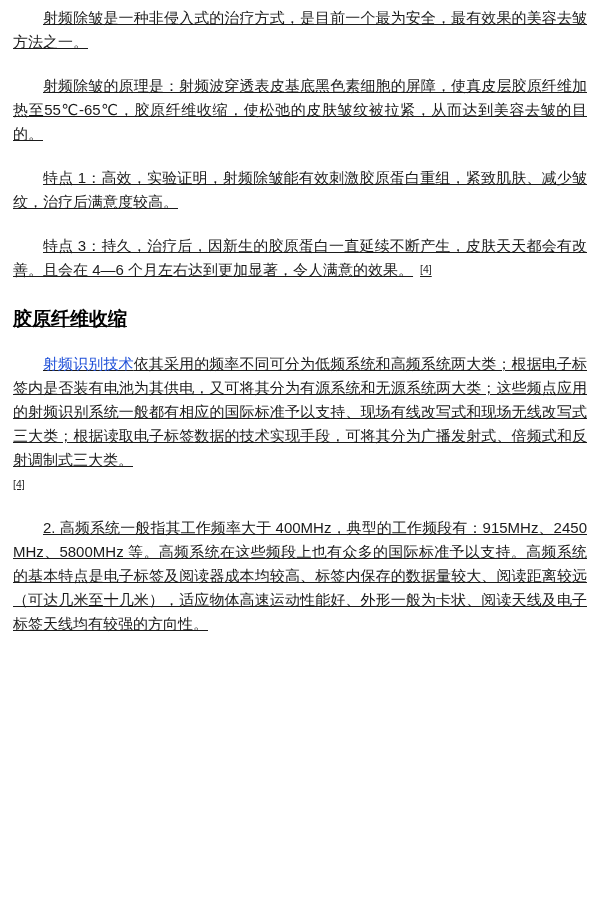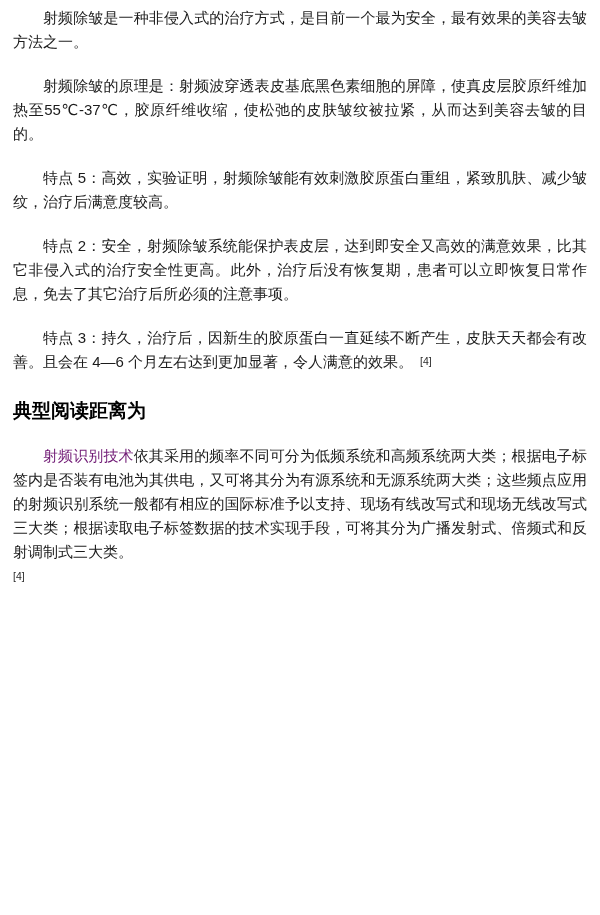--- a/index.html
+++ b/index.html
@@ -9,41 +9,42 @@
     }
     body {
       width: 600px;
       height: 915px;
       overflow: hidden;
       font-family: "Liberation Sans", "DejaVu Sans", sans-serif;
       color: #1b1b1b;
     }
     .page {
       padding: 6px 13px 0 13px;
+      text-decoration: underline;
     }
     .para {
       font-size: 15px;
       line-height: 24px;
       text-align: justify;
       text-indent: 2em;
       margin: 0 0 20px 0;
       word-break: break-all;
     }
     .para.no-gap {
       margin-bottom: 0;
     }
     .section-heading {
       font-size: 19px;
       font-weight: bold;
       color: #000000;
       margin: 24px 0 20px 0;
       line-height: 26px;
     }
     .link {
-      color: #701a75;
+      color: #1d4ed8;
       text-decoration: none;
       cursor: pointer;
     }
     .ref-inline {
       font-size: 10.5px;
       color: #2a2a2a;
       vertical-align: 2px;
       margin-left: 7px;
       line-height: 1;
       cursor: pointer;
@@ -58,30 +59,30 @@
       cursor: pointer;
     }
   </style>
 </head>
 <body>
 
 <div class="page">
 
   <p class="para">射频除皱是一种非侵入式的治疗方式，是目前一个最为安全，最有效果的美容去皱方法之一。</p>
 
-  <p class="para">射频除皱的原理是：射频波穿透表皮基底黑色素细胞的屏障，使真皮层胶原纤维加热至55℃-37℃，胶原纤维收缩，使松弛的皮肤皱纹被拉紧，从而达到美容去皱的目的。</p>
+  <p class="para">射频除皱的原理是：射频波穿透表皮基底黑色素细胞的屏障，使真皮层胶原纤维加热至55℃-65℃，胶原纤维收缩，使松弛的皮肤皱纹被拉紧，从而达到美容去皱的目的。</p>
 
 
-  <p class="para">特点 5：高效，实验证明，射频除皱能有效刺激胶原蛋白重组，紧致肌肤、减少皱纹，治疗后满意度较高。</p>
+  <p class="para">特点 1：高效，实验证明，射频除皱能有效刺激胶原蛋白重组，紧致肌肤、减少皱纹，治疗后满意度较高。</p>
 
-  <p class="para">特点 2：安全，射频除皱系统能保护表皮层，达到即安全又高效的满意效果，比其它非侵入式的治疗安全性更高。此外，治疗后没有恢复期，患者可以立即恢复日常作息，免去了其它治疗后所必须的注意事项。</p>
 
   <p class="para"><span>特点 3：持久，治疗后，因新生的胶原蛋白一直延续不断产生，皮肤天天都会有改善。且会在 4—6 个月左右达到更加显著，令人满意的效果。</span><sup class="ref-inline">[4]</sup></p>
 
-  <h2 class="section-heading">典型阅读距离为</h2>
+  <h2 class="section-heading">胶原纤维收缩</h2>
 
   <p class="para no-gap"><a class="link">射频识别技术</a><span>依其采用的频率不同可分为低频系统和高频系统两大类；根据电子标签内是否装有电池为其供电，又可将其分为有源系统和无源系统两大类；这些频点应用的射频识别系统一般都有相应的国际标准予以支持、现场有线改写式和现场无线改写式三大类；根据读取电子标签数据的技术实现手段，可将其分为广播发射式、倍频式和反射调制式三大类。</span></p>
 
   <div class="ref-line"><span>[4]</span></div>
 
 
+  <p class="para">2. 高频系统一般指其工作频率大于 400MHz，典型的工作频段有：915MHz、2450MHz、5800MHz 等。高频系统在这些频段上也有众多的国际标准予以支持。高频系统的基本特点是电子标签及阅读器成本均较高、标签内保存的数据量较大、阅读距离较远（可达几米至十几米），适应物体高速运动性能好、外形一般为卡状、阅读天线及电子标签天线均有较强的方向性。</p>
 
 </div>
 
 </body></html>

